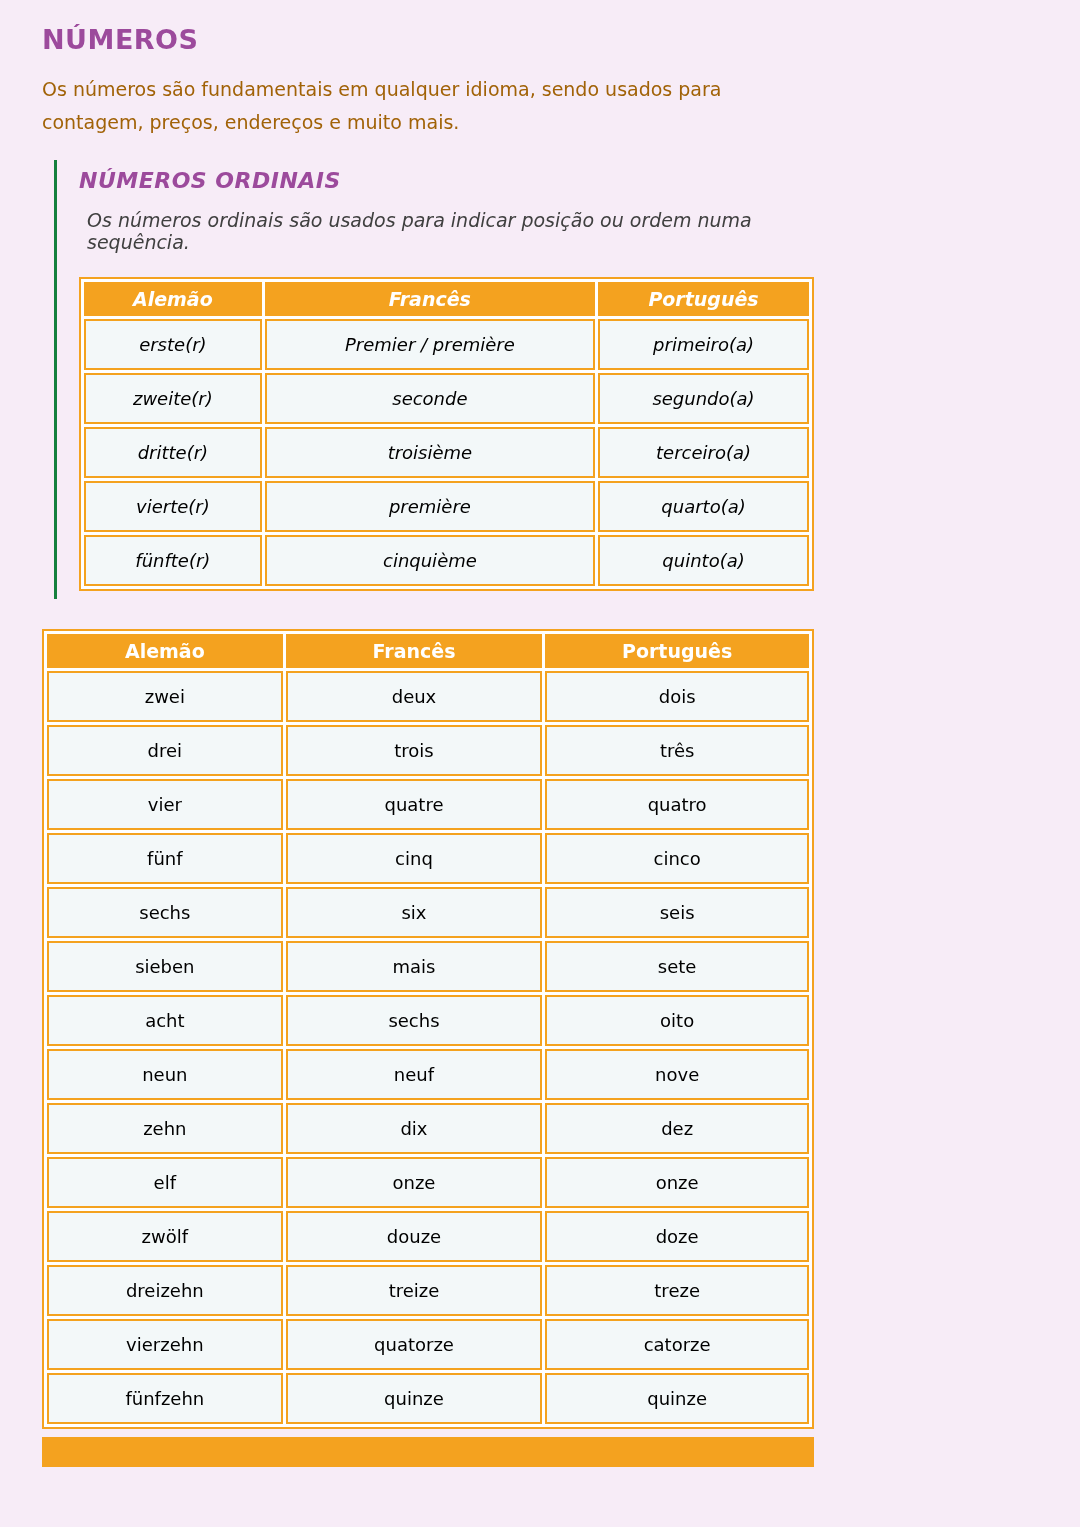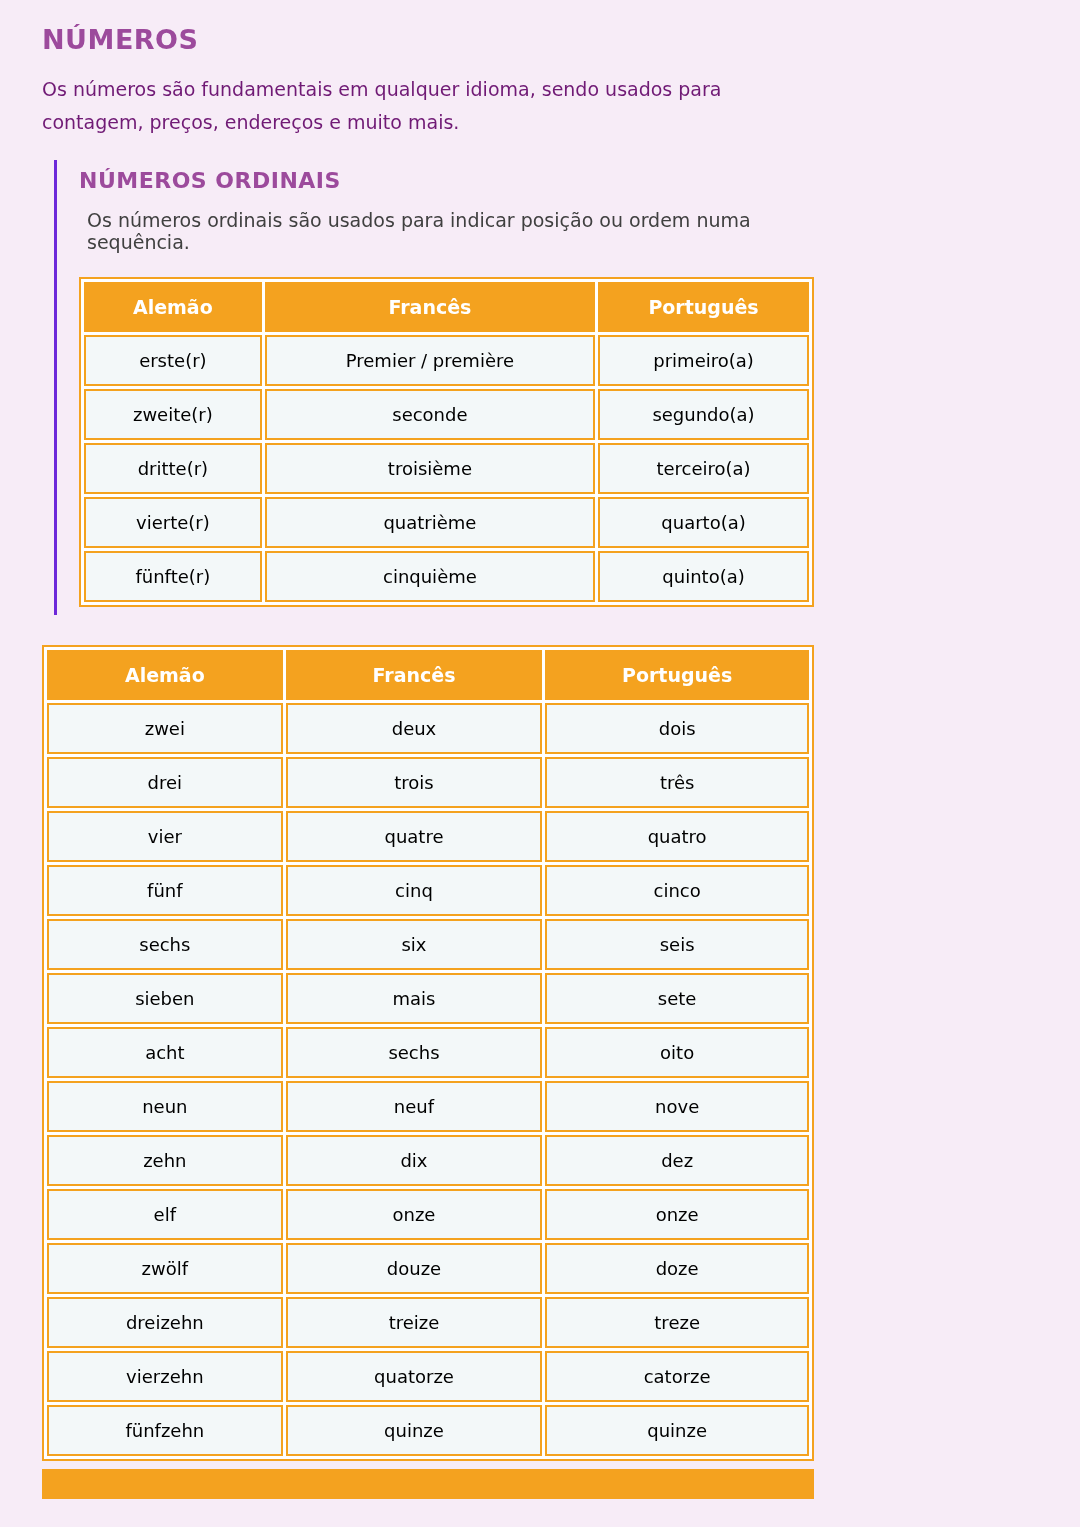--- a/index.html
+++ b/index.html
@@ -22,26 +22,27 @@
     font-size: 27px;
     font-weight: bold;
     letter-spacing: 0.5px;
     margin: 14px 0 18px 0;
   }
   p.intro {
     font-size: 19px;
     line-height: 1.75;
     margin: 3px 0 20px 0;
     max-width: 995px;
-    color: #701a75;
+    color: #a16207;
   }
   .section {
-    border-left: 3px solid #6d28d9;
+    border-left: 3px solid #15803d;
     margin: 0 0 30px 12px;
     padding: 2px 0 8px 22px;
+    font-style: italic;
   }
   h2.section-title {
     color: #9c4a9c;
     font-size: 22px;
     font-weight: bold;
     margin: 6px 0 16px 0;
     letter-spacing: 0.5px;
   }
   p.section-desc {
     font-size: 19px;
@@ -56,21 +57,21 @@
     border: 2px solid #f4a21f;
     width: 100%;
     table-layout: fixed;
   }
   table.tbl th {
     background: #f4a21f;
     border: 2px solid #f4a21f;
     color: #ffffff;
     font-size: 19px;
     font-weight: bold;
-    padding: 12px 8px;
+    padding: 4px 8px;
     text-align: center;
   }
   table.tbl td {
     background: #f3f8f9;
     border: 2px solid #f4a21f;
     color: #000000;
     font-size: 18px;
     padding: 13px 8px;
     text-align: center;
   }
@@ -122,21 +123,21 @@
             <td>seconde</td>
             <td>segundo(a)</td>
           </tr>
           <tr>
             <td>dritte(r)</td>
             <td>troisième</td>
             <td>terceiro(a)</td>
           </tr>
           <tr>
             <td>vierte(r)</td>
-            <td>quatrième</td>
+            <td>première</td>
             <td>quarto(a)</td>
           </tr>
           <tr>
             <td>fünfte(r)</td>
             <td>cinquième</td>
             <td>quinto(a)</td>
           </tr>
         </tbody>
     </table>
   </div>

